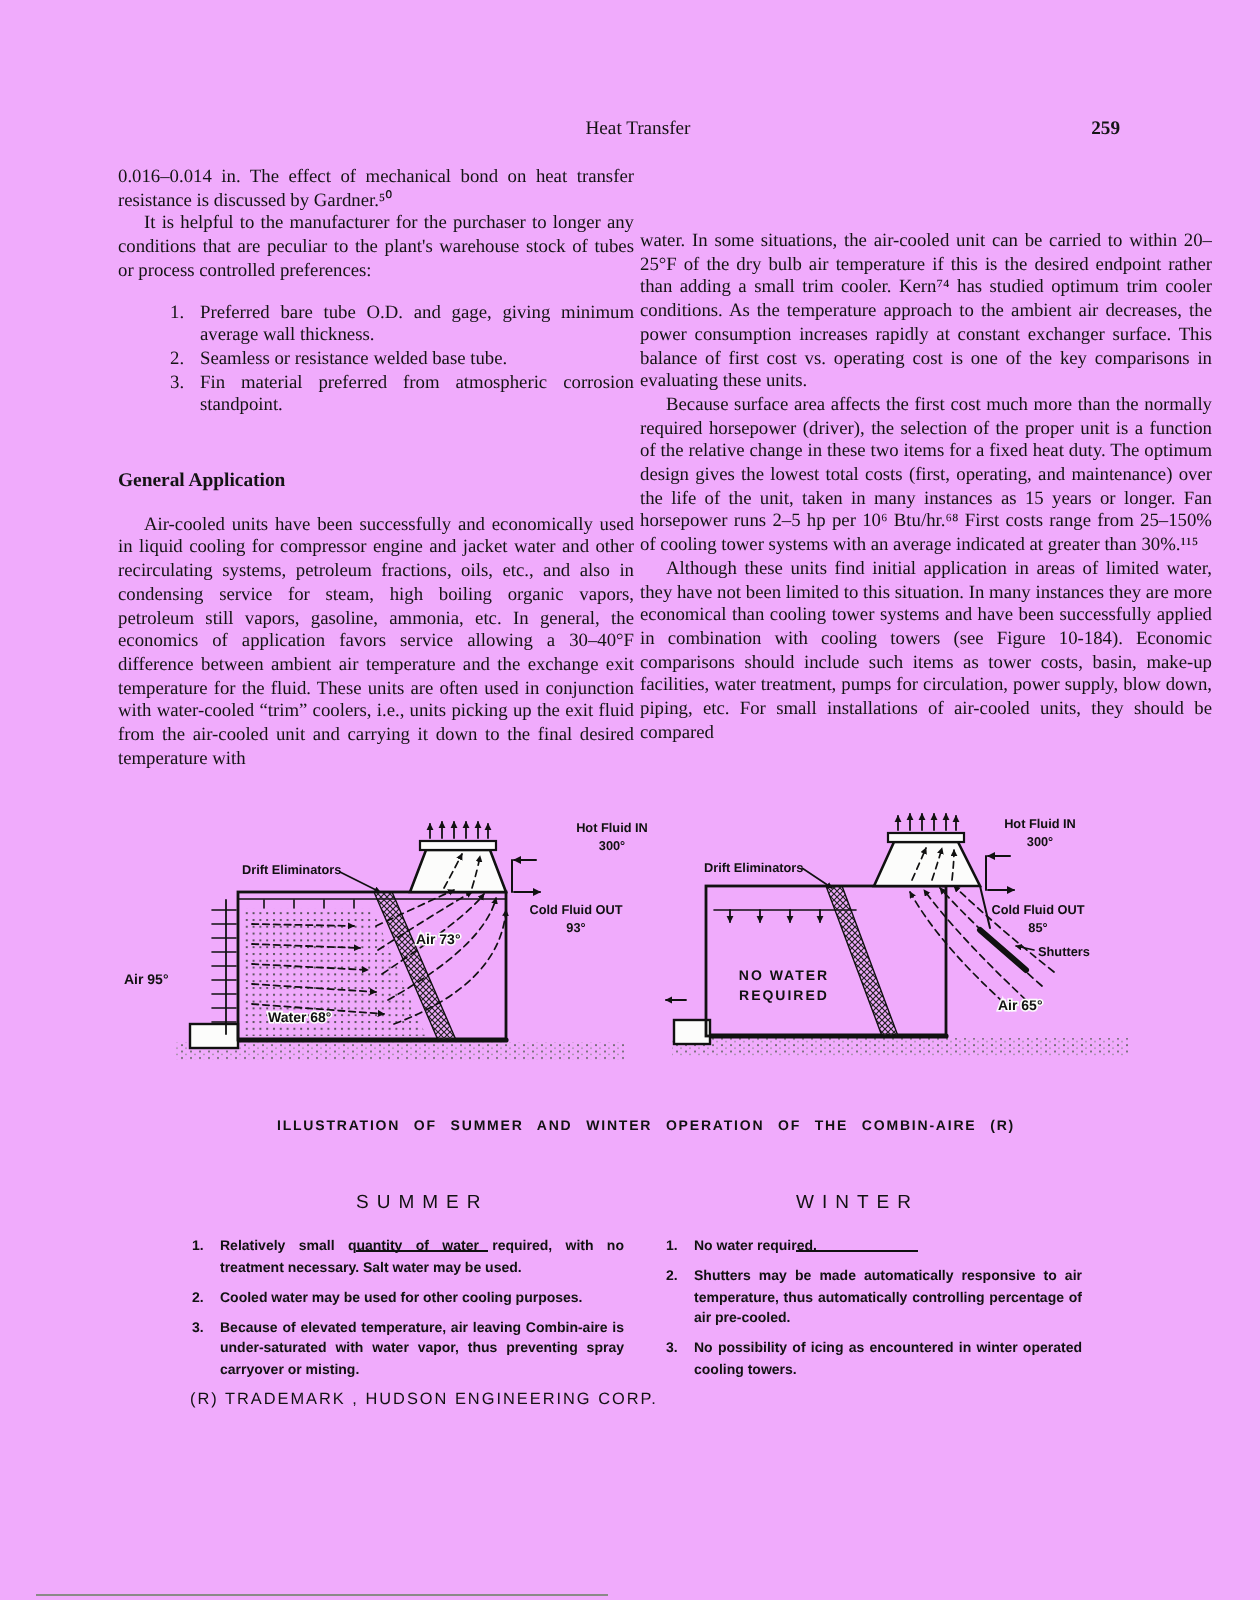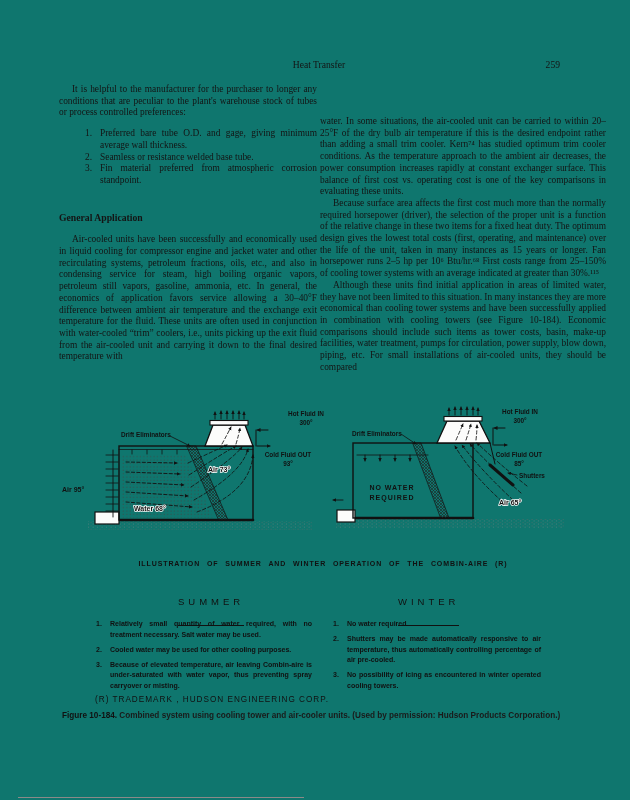--- a/index.html
+++ b/index.html
@@ -1,25 +1,25 @@
 <!DOCTYPE html>
 <html><head>
 <meta charset="utf-8">
 <style>
   * { margin:0; padding:0; box-sizing:border-box; }
   html,body { background:#e9e9e7; }
   .page {
     position:relative; width:630px; height:800px; margin:0 auto;
-    background:#0f766e; color:#141414;
+    background:#f0abfc; color:#141414;
     font-family:"Liberation Serif", serif; overflow:hidden;
   }
   
   .hdr { position:absolute; top:59px; left:0; width:630px; font-size:9.6px; }
   .hdr-title { display:block; text-align:center; padding-left:8px; }
-  .hdr-num { position:absolute; right:70px; top:0; font-weight:normal; }
+  .hdr-num { position:absolute; right:70px; top:0; font-weight:bold; }
   
   .col { position:absolute; top:84px; font-size:9.4px; line-height:11.7px; text-align:justify; }
   .col-left  { left:59px;  width:258px; }
   .col-right { left:320px; width:286px;margin-top:32px; }
   .col p { text-indent:13px; }
   .col p.noindent { text-indent:0; }
   .num-list { margin:9px 0 0 26px; }
   .li { display:flex; }
   .li .n { width:15px; flex:none; }
   .li .t { flex:1; text-align:justify; }
@@ -69,20 +69,21 @@
 <body>
 
 <div class="page">
 
   <div class="hdr">
     <span class="hdr-title">Heat Transfer</span>
     <span class="hdr-num">259</span>
   </div>
 
   <div class="col col-left">
+    <p class="noindent">0.016–0.014 in. The effect of mechanical bond on heat transfer resistance is discussed by Gardner.⁵⁰</p>
     <p>It is helpful to the manufacturer for the purchaser to longer any conditions that are peculiar to the plant's warehouse stock of tubes or process controlled preferences:</p>
     <div class="num-list">
       <div class="li">
         <span class="n">1.</span>
         <span class="t">Preferred bare tube O.D. and gage, giving minimum average wall thickness.</span>
       </div>
       <div class="li">
         <span class="n">2.</span>
         <span class="t">Seamless or resistance welded base tube.</span>
       </div>
@@ -288,16 +289,15 @@
       <span class="t">Shutters may be made automatically responsive to air temperature, thus automatically controlling percentage of air pre-cooled.</span>
     </div>
     <div class="li">
       <span class="n">3.</span>
       <span class="t">No possibility of icing as encountered in winter operated cooling towers.</span>
     </div>
   </div>
 
   <div class="trademark">(R) TRADEMARK , HUDSON ENGINEERING CORP.</div>
 
-  <div class="fig-caption"><span class="lbl">Figure 10-184.</span><span class="txt"> Combined system using cooling tower and air-cooler units. (Used by permission: Hudson Products Corporation.)</span></div>
 
   <div class="scan-line"></div>
 </div>
 
 </body></html>

